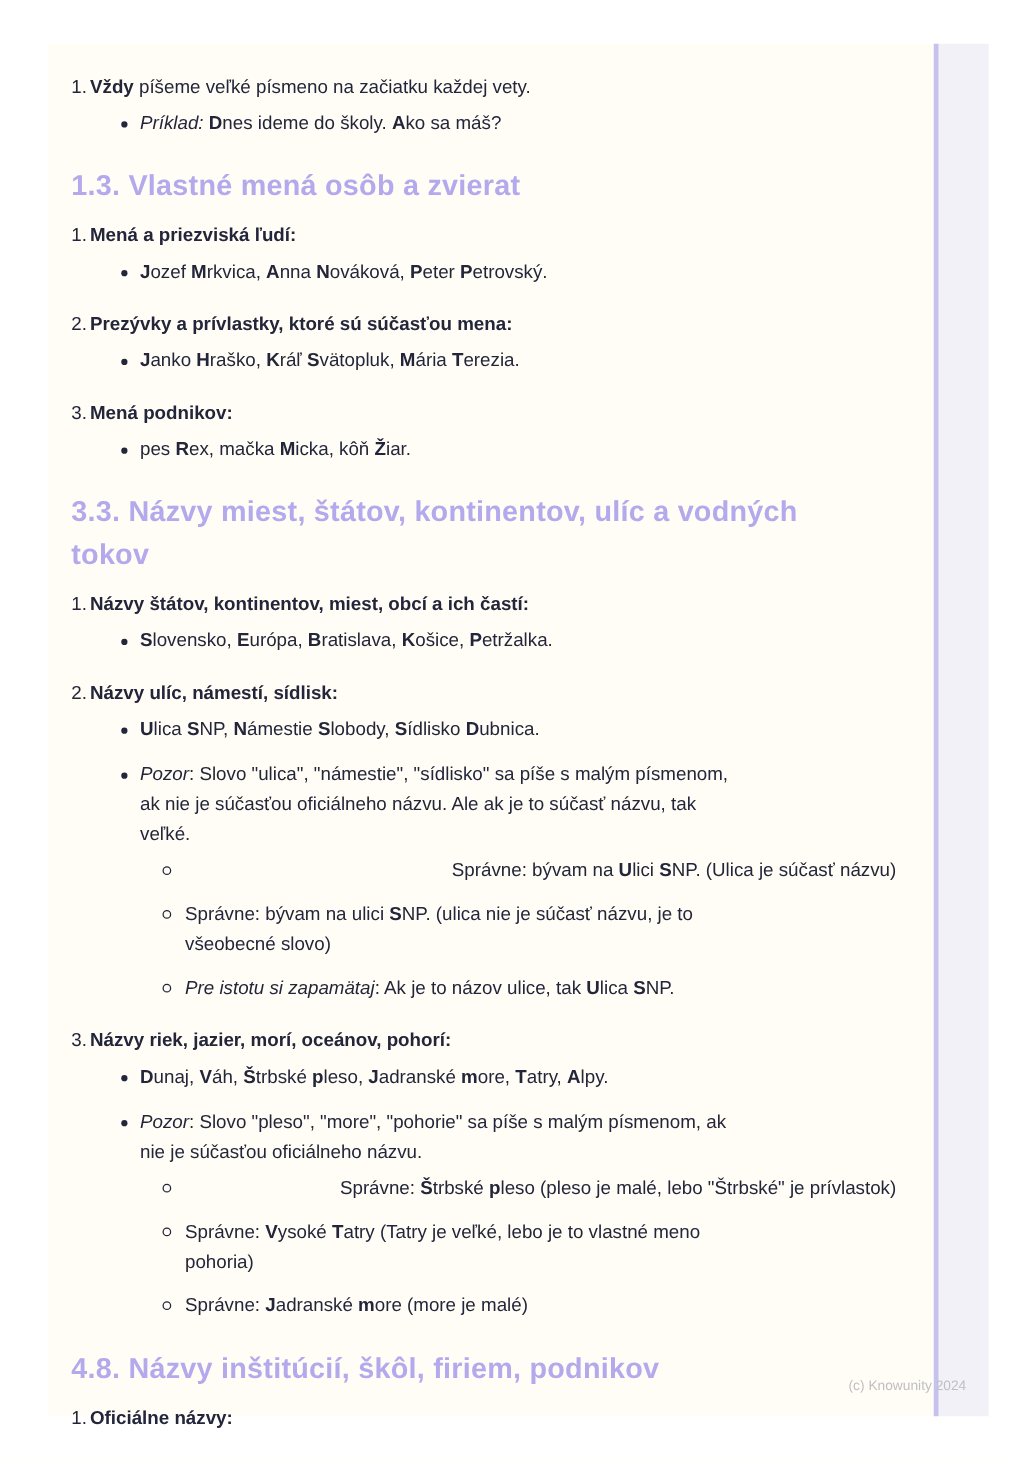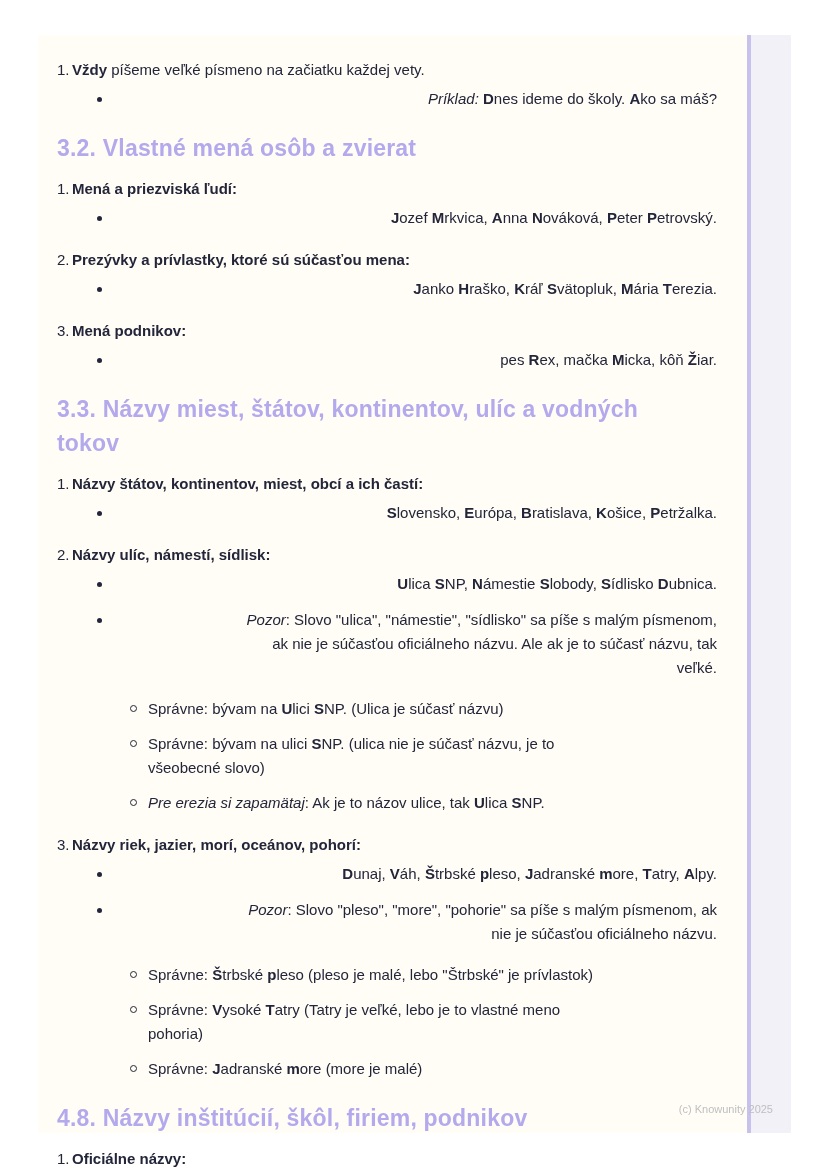--- a/index.html
+++ b/index.html
@@ -51,33 +51,33 @@
     color:var(--heading);
     margin:20px 0 12px 0;
     letter-spacing:.2px;
   }
   .row{display:flex;align-items:flex-start;}
   .row .txt{flex:1 1 auto;}
   .row .marker{flex:0 0 auto;position:relative;}
   .num{margin-top:18px;}
   .num .marker{width:15px;}
   h2.h2 + .num{margin-top:0;}
-  .b1{margin-top:12px;margin-left:38px;text-align:right;}
+  .b1{margin-top:12px;margin-left:38px;}
   .num + .b1{margin-top:5px;}
   .b1 .marker{width:17px;}
   .b1 .marker::before{
     content:"";
     position:absolute;
     left:2px; top:10px;
     width:5px; height:5px;
     border-radius:50%;
     background:var(--body);
   }
   .b2{margin-top:11px;margin-left:71px;}
-  .b1 + .b2{margin-top:17px;}
+  .b1 + .b2{margin-top:5px;text-align:right;}
   .b2 .marker{width:20px;}
   .b2 .marker::before{
     content:"";
     position:absolute;
     left:2px; top:8px;
     width:5px; height:5px;
     border-radius:50%;
     border:1.5px solid var(--body);
     background:transparent;
   }
@@ -101,21 +101,21 @@
 <div class="page">
   <div class="content" id="doc">
       <div class="row num">
         <span class="marker">1.</span>
         <div class="txt"><b>Vždy</b> píšeme veľké písmeno na začiatku každej vety.</div>
       </div>
       <div class="row b1">
         <span class="marker"></span>
         <div class="txt"><i>Príklad:</i> <b>D</b>nes ideme do školy. <b>A</b>ko sa máš?</div>
       </div>
-      <h2 class="h2">3.2. Vlastné mená osôb a zvierat</h2>
+      <h2 class="h2">1.3. Vlastné mená osôb a zvierat</h2>
       <div class="row num">
         <span class="marker">1.</span>
         <div class="txt"><b>Mená a priezviská ľudí:</b></div>
       </div>
       <div class="row b1">
         <span class="marker"></span>
         <div class="txt"><b>J</b>ozef <b>M</b>rkvica, <b>A</b>nna <b>N</b>ováková, <b>P</b>eter <b>P</b>etrovský.</div>
       </div>
       <div class="row num">
         <span class="marker">2.</span>
@@ -157,21 +157,21 @@
       <div class="row b2">
         <span class="marker"></span>
         <div class="txt">Správne: bývam na <b>U</b>lici <b>S</b>NP. (Ulica je súčasť názvu)</div>
       </div>
       <div class="row b2">
         <span class="marker"></span>
         <div class="txt">Správne: bývam na ulici <b>S</b>NP. (ulica nie je súčasť názvu, je to<br>všeobecné slovo)</div>
       </div>
       <div class="row b2">
         <span class="marker"></span>
-        <div class="txt"><i>Pre erezia si zapamätaj</i>: Ak je to názov ulice, tak <b>U</b>lica <b>S</b>NP.</div>
+        <div class="txt"><i>Pre istotu si zapamätaj</i>: Ak je to názov ulice, tak <b>U</b>lica <b>S</b>NP.</div>
       </div>
       <div class="row num">
         <span class="marker">3.</span>
         <div class="txt"><b>Názvy riek, jazier, morí, oceánov, pohorí:</b></div>
       </div>
       <div class="row b1">
         <span class="marker"></span>
         <div class="txt"><b>D</b>unaj, <b>V</b>áh, <b>Š</b>trbské <b>p</b>leso, <b>J</b>adranské <b>m</b>ore, <b>T</b>atry, <b>A</b>lpy.</div>
       </div>
       <div class="row b1">
@@ -192,13 +192,13 @@
       </div>
       <h2 class="h2">4.8. Názvy inštitúcií, škôl, firiem, podnikov</h2>
       <div class="row num">
         <span class="marker">1.</span>
         <div class="txt"><b>Oficiálne názvy:</b></div>
       </div>
     </div>
 </div>
 <div class="divider-line"></div>
 <div class="next-page-strip"></div>
-<div class="watermark">(c) Knowunity 2025</div>
+<div class="watermark">(c) Knowunity 2024</div>
 
 </body></html>

